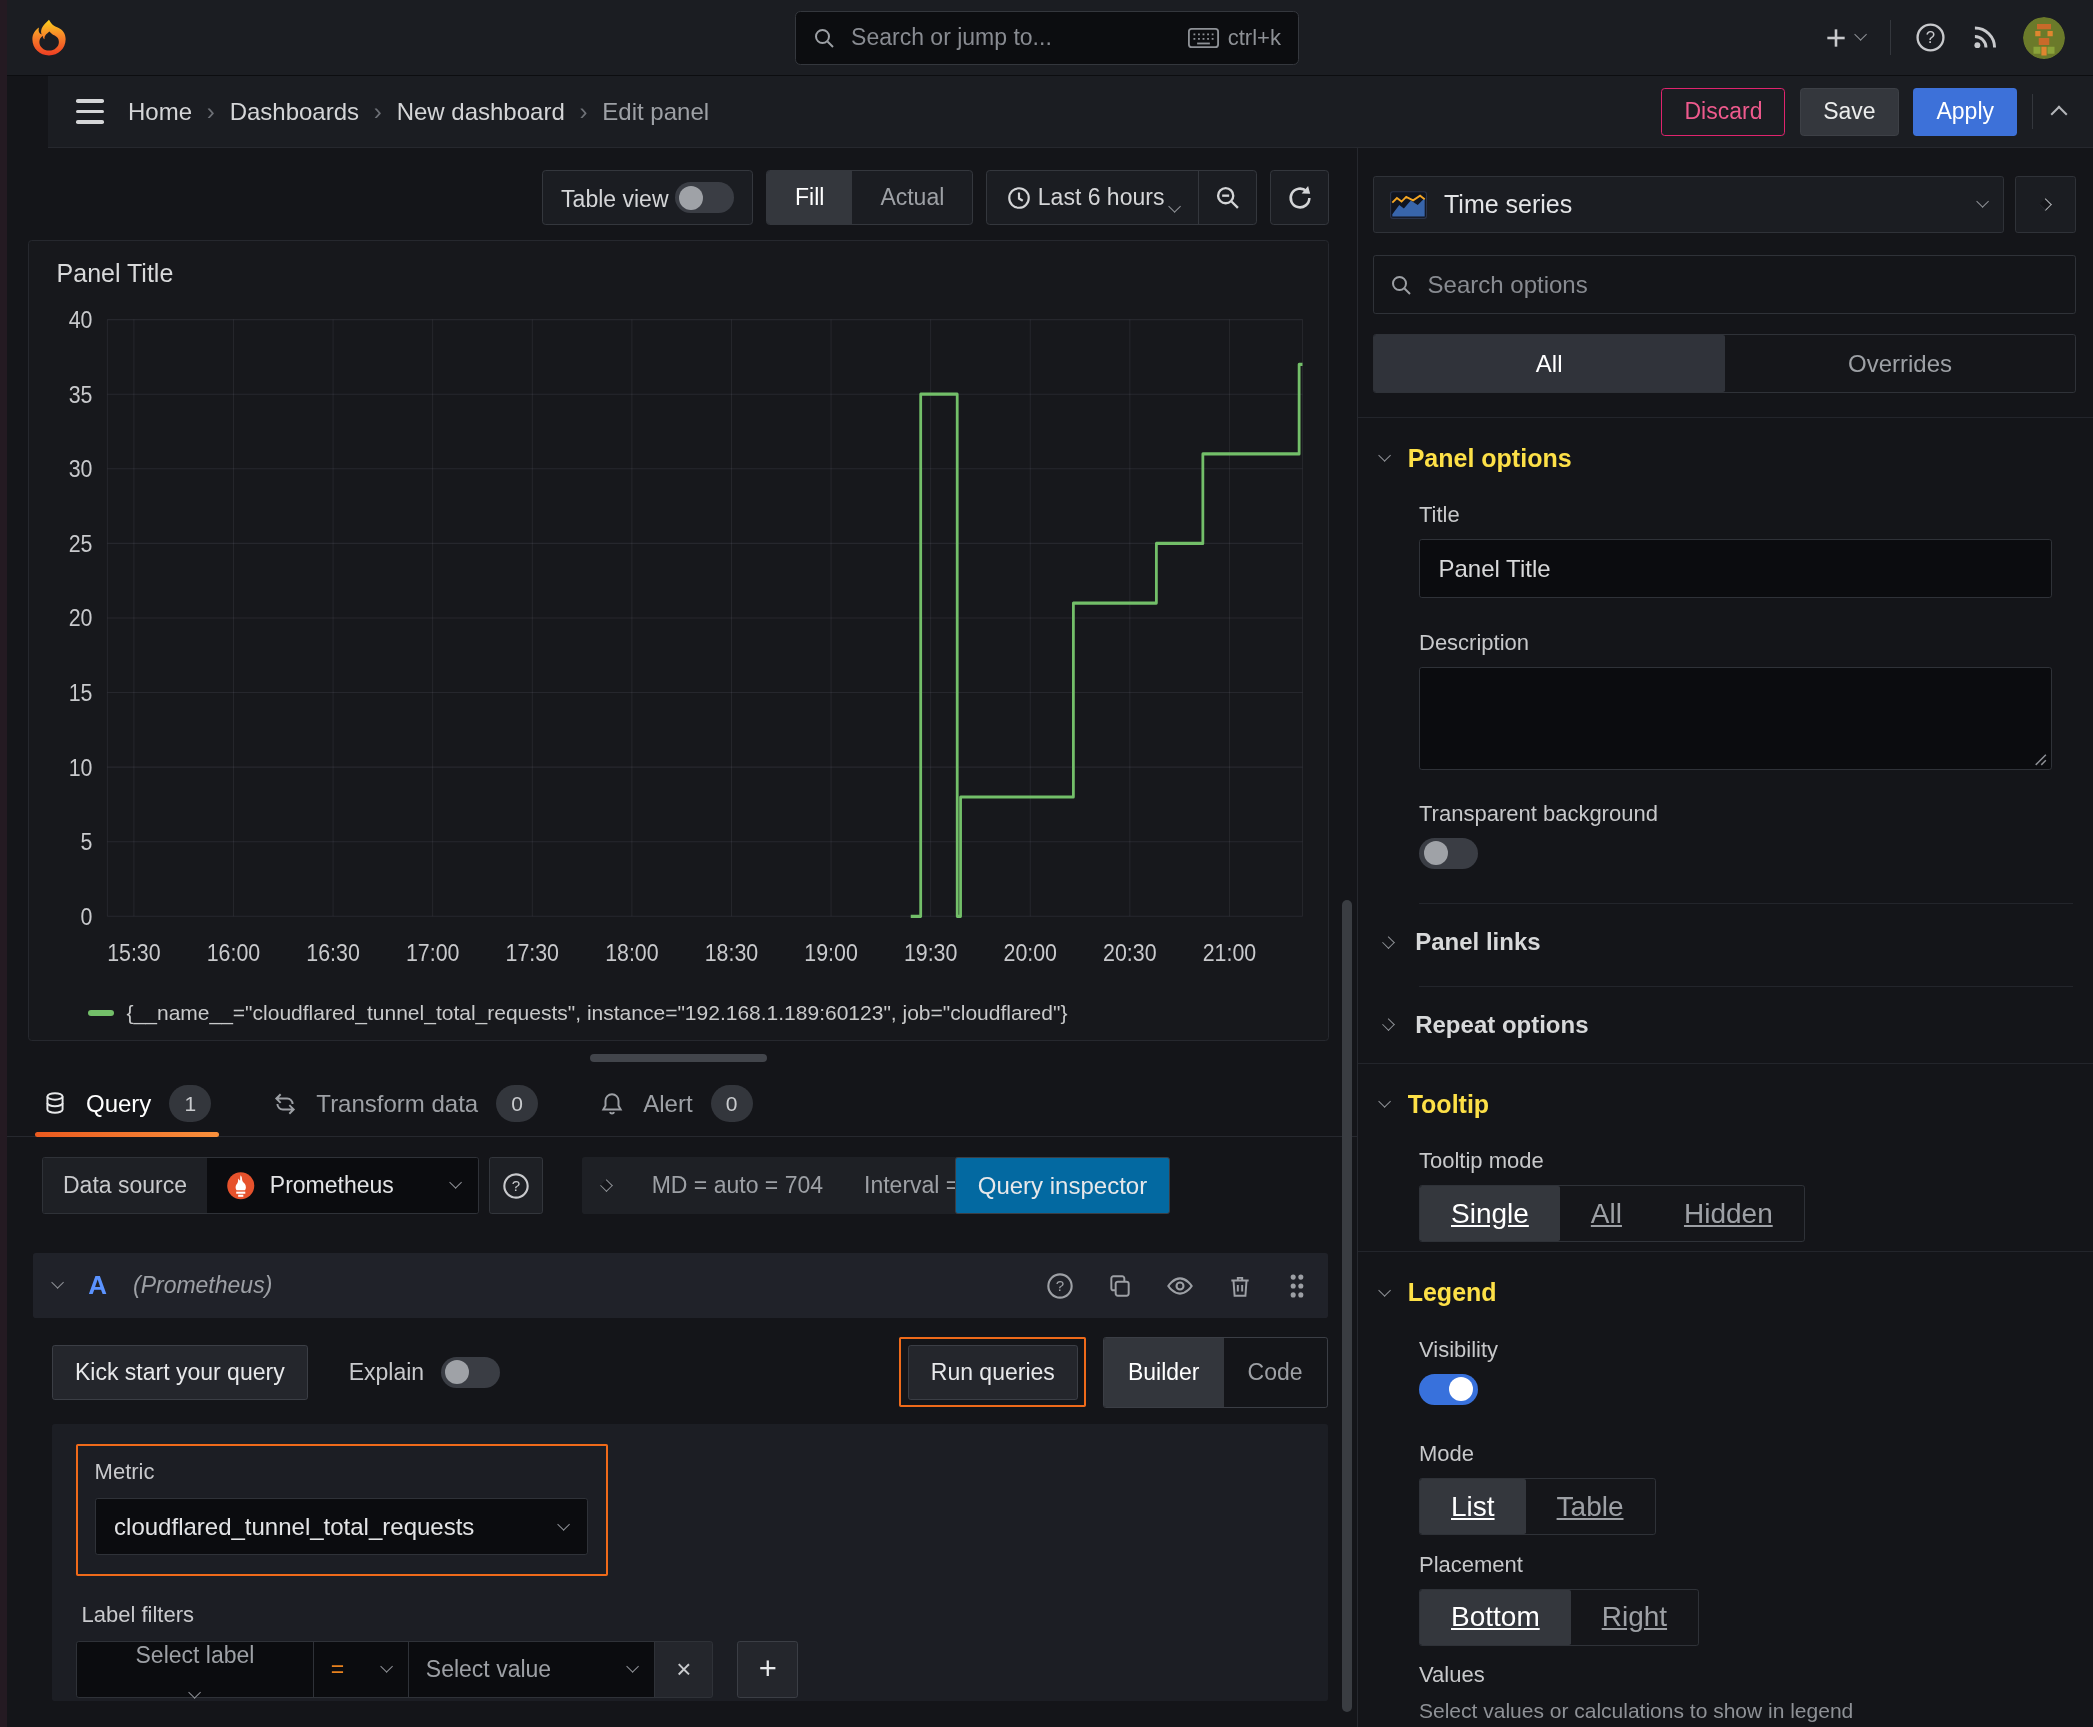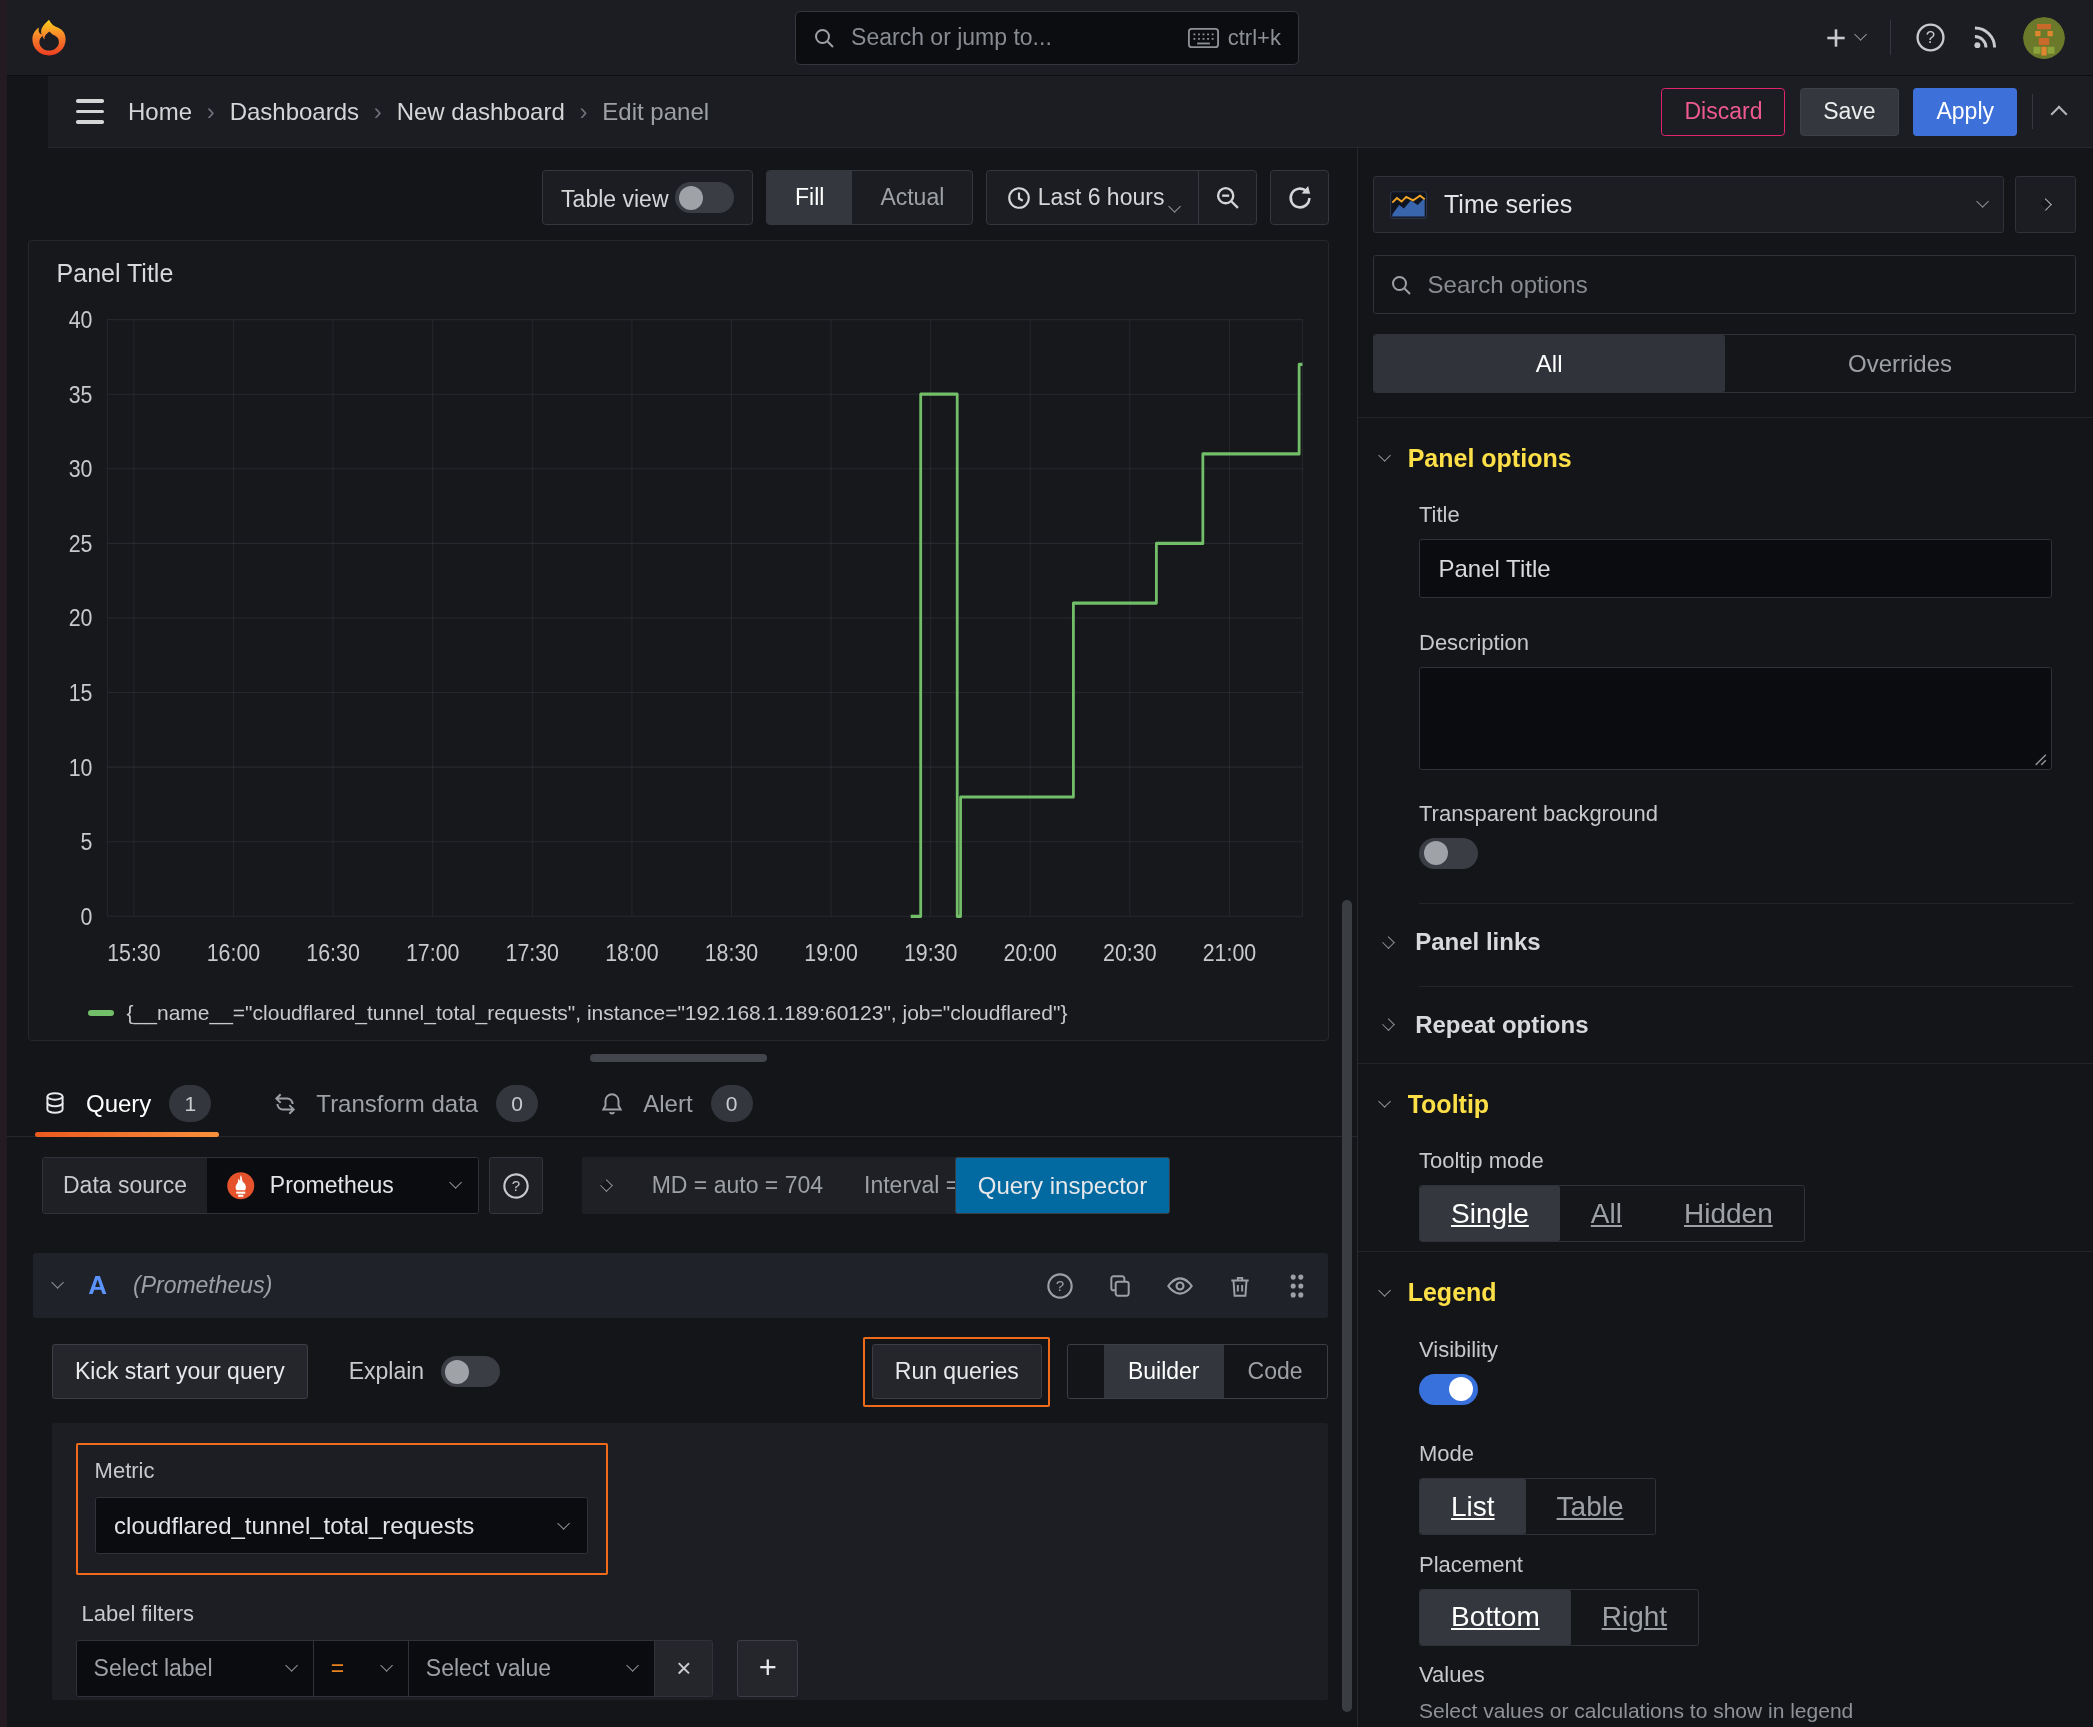--- a/index.html
+++ b/index.html
@@ -83,31 +83,31 @@
 
   
   .qhead{margin:39px 29.5px 0 33px;height:65px;background:#202229;border-radius:2.8px;display:flex;align-items:center;padding:0 20px;gap:26px;}
   .refid{color:#5b93ff;font-size:26px;font-weight:bold;}
   .dshint{color:#9da0a5;font-style:italic;font-size:23px;}
   .qhead-icons{margin-left:auto;display:flex;align-items:center;gap:33px;}
   .qtools{margin:18.5px 29.5px 0 52px;display:flex;align-items:center;}
   .btn2{height:55px;background:#24262c;border:0.9px solid #3b3e45;border-radius:2.8px;color:#e7e8ea;font-size:23px;display:inline-flex;align-items:center;padding:0 22px;cursor:pointer;}
   .explain{display:flex;align-items:center;gap:16.6px;margin-left:41px;color:#c8c9cc;font-size:23px;}
   .annot{border:2.8px solid #ef6a1a;padding:5.5px 6.5px;margin-left:auto;margin-right:16.6px;border-radius:1.8px;}
-  .bc-seg{display:flex;height:55px;border:0.9px solid #3b3e45;border-radius:2.8px;overflow:hidden;padding-left:36px;}
+  .bc-seg{display:flex;height:71px;border:0.9px solid #3b3e45;border-radius:2.8px;overflow:hidden;}
   .bc-seg .sg{display:flex;align-items:center;padding:0 24px;color:#9da0a5;font-size:23px;cursor:pointer;}
   .bc-seg .sg.active{background:#33363c;color:#fff;}
   .qbody{margin:16.6px 29.5px 0 52px;background:#1c1e24;border-radius:2.8px;padding:20px 24px;height:277px;}
   .annot-block{display:inline-block;border:2.8px solid #ef6a1a;padding:13px 18.5px 18.5px 16.6px;border-radius:1.8px;}
   .field-label{color:#c8c9cc;font-size:22px;margin-bottom:13px;}
   .metric-select{width:493px;height:57px;background:#0b0c0f;border:0.9px solid #2f3238;border-radius:2.8px;display:flex;align-items:center;justify-content:space-between;padding:0 18.5px;color:#e3e4e6;font-size:24px;cursor:pointer;}
   .lf-label{margin:26px 0 13px 5.5px;color:#c8c9cc;font-size:22px;}
   .lf-row{display:flex;align-items:center;}
   .fsel{height:57px;background:#0b0c0f;border:0.9px solid #2f3238;display:flex;align-items:center;justify-content:space-between;padding:0 16.6px;color:#9da0a5;font-size:23px;margin-left:-0.9px;cursor:pointer;}
-  .fsel:first-child{margin-left:0;border-radius:2.8px 0 0 2.8px;}
+  .fsel:first-child{margin-left:0;border-radius:2.8px 0 0 2.8px;flex-direction:column;}
   .fsel .op{color:#e8821e;}
   .x-btn{height:57px;width:59px;margin-left:-0.9px;background:#24262c;border:0.9px solid #2f3238;border-radius:0 2.8px 2.8px 0;color:#c9cbce;font-size:26px;display:flex;align-items:center;justify-content:center;cursor:pointer;}
   .plus-btn{height:57px;width:61px;margin-left:24px;background:#24262c;border:0.9px solid #3b3e45;border-radius:2.8px;color:#e7e8ea;font-size:31px;display:flex;align-items:center;justify-content:center;cursor:pointer;}
   .left-scrollbar{position:absolute;right:4.6px;top:752px;width:10px;height:812px;border-radius:5.5px;background:#3a3d42;}
 
   
   .viz-row{display:flex;gap:11px;margin:28px 16.6px 0 14.8px;height:57px;}
   .viz-select{flex:1;border:0.9px solid #2f3238;background:#1b1d22;border-radius:2.8px;display:flex;align-items:center;gap:16.6px;padding:0 16.6px;font-size:25px;color:#e3e4e6;cursor:pointer;}
   .viz-expand{width:61px;border:0.9px solid #2f3238;background:#1b1d22;border-radius:2.8px;display:flex;align-items:center;justify-content:center;cursor:pointer;}
   .opt-search{margin:22px 16.6px 0 14.8px;height:59px;border:0.9px solid #2f3238;border-radius:2.8px;display:flex;align-items:center;gap:13px;padding:0 14.8px;}

